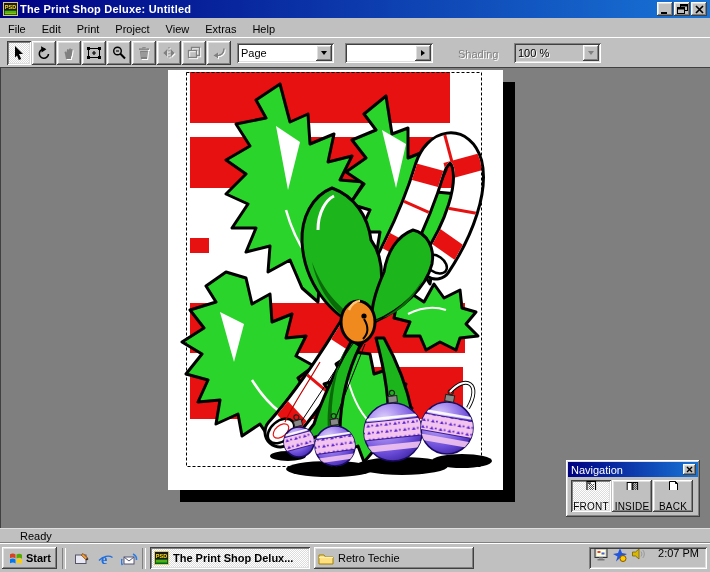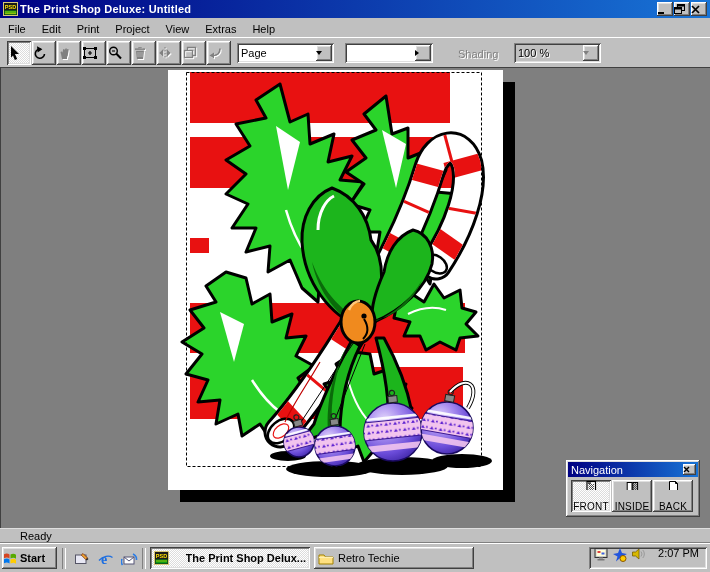--- a/index.html
+++ b/index.html
@@ -4,21 +4,21 @@
 <style>
   html,body{margin:0;padding:0}
   body{width:710px;height:572px;position:relative;overflow:hidden;
        font-family:"Liberation Sans",sans-serif;font-size:11px;background:#c0c0c0;
        -webkit-font-smoothing:none}
   .abs{position:absolute}
   
   .raised{background:#c0c0c0;box-shadow:inset -1px -1px 0 #404040,inset 1px 1px 0 #fff,
           inset -2px -2px 0 #808080,inset 2px 2px 0 #dfdfdf}
   .btn{background:#c0c0c0;box-shadow:inset -1px -1px 0 #404040,inset 1px 1px 0 #fff,
-       inset -2px -2px 0 #808080,inset 2px 2px 0 #dfdfdf;display:flex;align-items:center;}
+       inset -2px -2px 0 #808080,inset 2px 2px 0 #dfdfdf;display:flex;align-items:center;justify-content:center}
   .pressed{box-shadow:inset 1px 1px 0 #404040,inset -1px -1px 0 #fff,
            inset 2px 2px 0 #808080,inset -2px -2px 0 #dfdfdf}
   .checker{background-color:#dcdcdc;
     background-image:linear-gradient(45deg,#fff 25%,transparent 25%,transparent 75%,#fff 75%),
                      linear-gradient(45deg,#fff 25%,transparent 25%,transparent 75%,#fff 75%);
     background-size:2px 2px;background-position:0 0,1px 1px}
   .sunken{box-shadow:inset 1px 1px 0 #808080,inset -1px -1px 0 #fff,
           inset 2px 2px 0 #404040,inset -2px -2px 0 #dfdfdf}
   .groove{width:2px;border-left:1px solid #808080;border-right:1px solid #fff}
   
@@ -457,21 +457,21 @@
   <div class="abs" style="left:118px;top:5px;width:22px;height:20px;display:flex;align-items:center;justify-content:center">
     <svg width="17" height="15">
       <rect x="3" y="5" width="10" height="7" fill="#fff" stroke="#557"></rect>
       <path d="M3 5 L8 9 L13 5" fill="none" stroke="#557"></path>
       <path d="M12 2 A6 6 0 0 1 15.5 8" stroke="#2a7de8" stroke-width="1.6" fill="none"></path>
       <path d="M1.5 13 A6 6 0 0 1 1 7" stroke="#2a7de8" stroke-width="1.6" fill="none"></path>
       </svg>
   </div>
   <div class="abs groove" style="left:142px;top:4px;height:21px"></div>
 
-  <div class="abs btn pressed checker" style="left:150px;top:3px;width:160px;height:22px;justify-content:space-between;padding:0 4px;box-sizing:border-box">
+  <div class="abs btn pressed checker" style="left:150px;top:3px;width:160px;height:22px;justify-content:flex-start;padding:0 4px;box-sizing:border-box">
     <svg width="15" height="14" style="flex:none;margin-right:4px">
       <rect x="0.5" y="0.5" width="14" height="13" fill="#1a1a1a" stroke="#d8c878"></rect>
       <text x="7.5" y="7" fill="#ffe000" font-size="5.5" font-weight="bold" text-anchor="middle" font-family="Liberation Sans">PSD</text>
       <rect x="1.5" y="8.5" width="12" height="4" fill="#0c9c14"></rect>
       <line x1="2" y1="10" x2="13" y2="10" stroke="#ffe000" stroke-width="0.6"></line>
       </svg>
     <b class="task-txt">The Print Shop Delux...</b>
   </div>
   <div class="abs btn" style="left:314px;top:3px;width:160px;height:22px;justify-content:flex-start;padding:0 4px;box-sizing:border-box">
     <svg width="16" height="13" style="flex:none;margin-right:4px">

